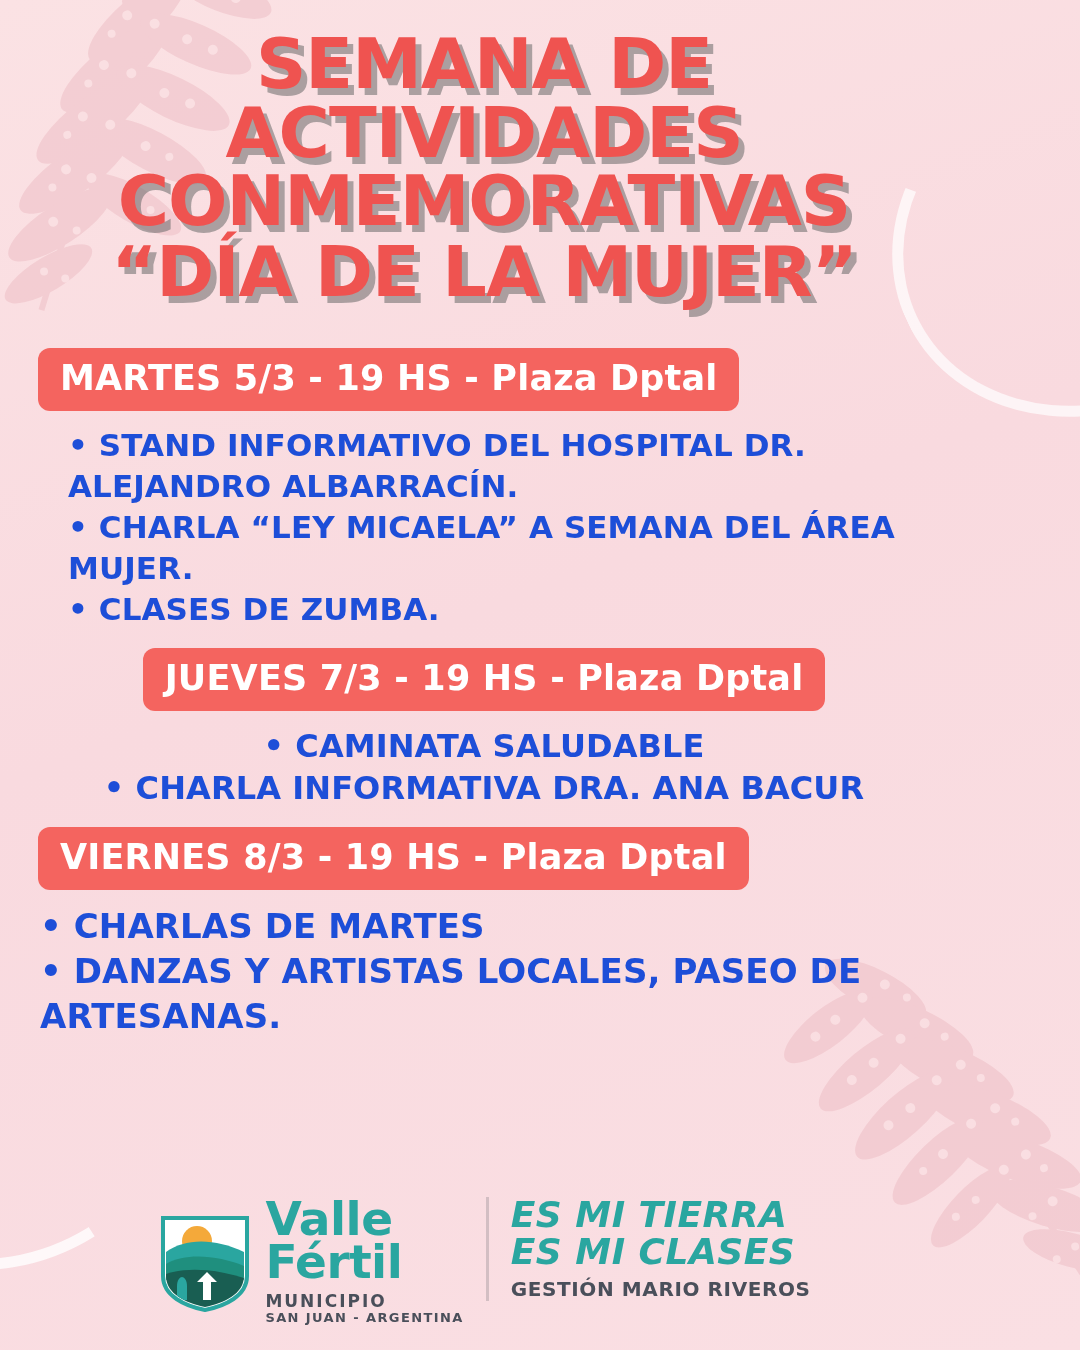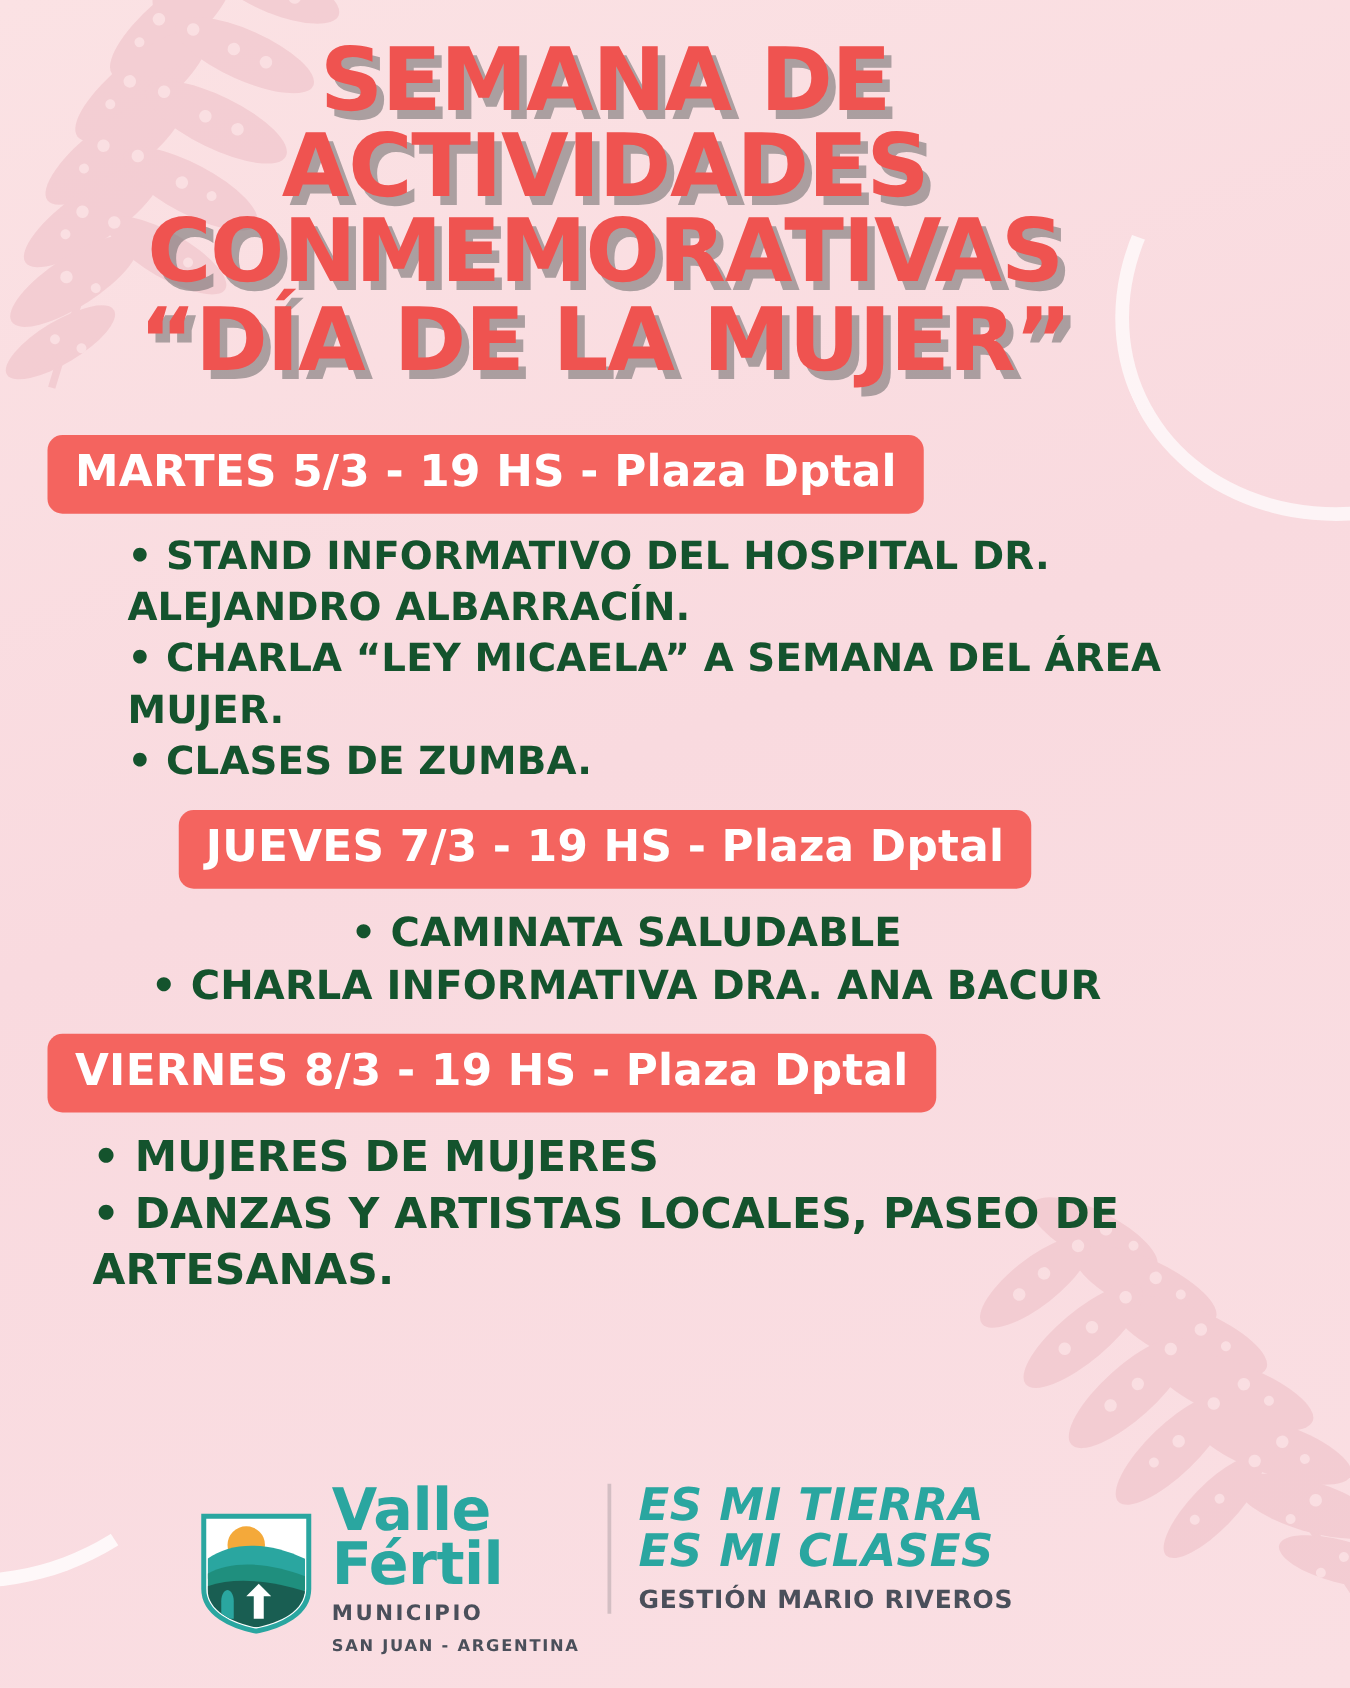--- a/index.html
+++ b/index.html
@@ -125,27 +125,26 @@
     border-radius: 12px;
     letter-spacing: 0.2px;
     white-space: nowrap;
   }
 
   .section.center { text-align: center; }
   .section.center .items { text-align: center; }
 
   .items {
     margin-top: 14px;
-    color: #14532d;
+    color: #1d4ed8;
     font-family: "DejaVu Sans", sans-serif;
     font-weight: 700;
     font-size: 31px;
     line-height: 1.32;
     letter-spacing: 0.1px;
-    margin-left: 34px;
   }
   .section-martes .items { padding-left: 30px; }
   .section-viernes .items { font-size: 34px; padding-left: 2px; }
   .section-jueves .items { font-size: 32px; }
 
   .item { display: block; }
 
   
   .footer {
     margin-top: auto;
@@ -189,21 +188,21 @@
     font-size: 17px;
     letter-spacing: 2px;
     margin-top: 11px;
   }
   .logo-prov {
     color: #4a4f5a;
     font-family: "DejaVu Sans", sans-serif;
     font-weight: 700;
     font-size: 13px;
     letter-spacing: 1.4px;
-    margin-top: 12px;
+    margin-top: 2px;
   }
   .divider {
     width: 3px;
     height: 104px;
     background: #c9b7bb;
     opacity: 0.8;
   }
   .slogan {
     display: flex;
     flex-direction: column;
@@ -415,21 +414,21 @@
       <div class="pill">JUEVES 7/3 - 19 HS - Plaza Dptal</div>
       <div class="items">
         <span class="item">• CAMINATA SALUDABLE</span>
         <span class="item">• CHARLA INFORMATIVA DRA. ANA BACUR</span>
       </div>
     </div>
 
     <div class="section section-viernes">
       <div class="pill">VIERNES 8/3 - 19 HS - Plaza Dptal</div>
       <div class="items">
-        <span class="item">• MUJERES DE MUJERES</span>
+        <span class="item">• CHARLAS DE MARTES</span>
         <span class="item">• DANZAS Y ARTISTAS LOCALES, PASEO DE ARTESANAS.</span>
       </div>
     </div>
 
   </div>
 
   <div class="footer">
 
     <div class="logo-block">
       <span class="logo-mark">

